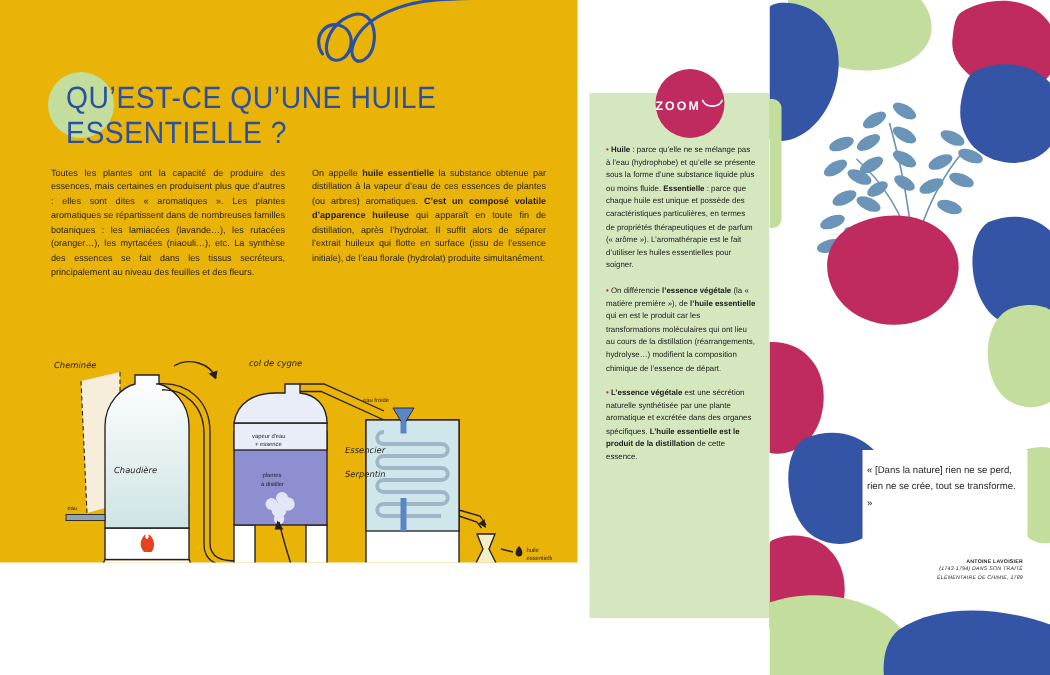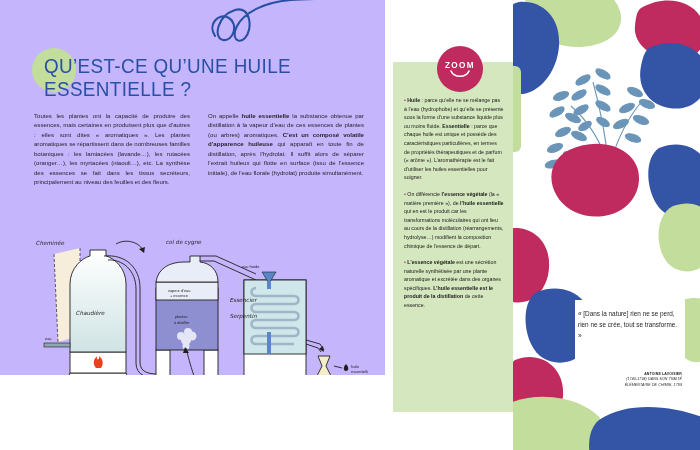--- a/index.html
+++ b/index.html
@@ -5,21 +5,21 @@
   html,body{margin:0;padding:0;}
   body{
     width:700px;height:450px;overflow:hidden;
     background:#ffffff;
     font-family:"Liberation Sans", sans-serif;
     position:relative;
   }
   .page{position:absolute;inset:0;}
 
   
-  .left-page{position:absolute;left:0;top:0;width:385px;height:375px;background:#c4b5fd;overflow:hidden;}
+  .left-page{position:absolute;left:0;top:0;width:385px;height:375px;background:#eab308;overflow:hidden;}
 
   .squiggle{position:absolute;left:205px;top:-6px;width:145px;height:62px;}
 
   .title-blob{
     position:absolute;left:32px;top:48px;width:44px;height:44px;border-radius:50%;
     background:#c3dd9c;
   }
   .title{
     position:absolute;left:44px;top:54px;width:330px;
     color:#2a50a4;
@@ -43,21 +43,21 @@
   .folio{position:absolute;left:36px;top:421px;font-size:7px;color:#231f20;font-weight:700;}
 
   
   .green-panel{
     position:absolute;left:393px;top:62px;width:120px;height:350px;
     background:#d5e7be;
   }
   .zoom-badge{
     position:absolute;left:437px;top:46px;width:46px;height:46px;border-radius:50%;
     background:#bf2a5f;color:#fff;
-    display:flex;align-items:center;justify-content:center;flex-direction:column;
+    display:flex;align-items:center;justify-content:center;
   }
   .zoom-badge .zt{font-size:8.2px;letter-spacing:1.4px;font-weight:700;margin-top:2px;}
   .panel-body{
     position:absolute;left:404px;top:96px;width:100px;
     color:#1b1b1b;font-size:5.25px;line-height:8.6px;
   }
   .panel-body p{margin:0 0 8px 0;}
   .panel-body b{font-weight:700;}
   .bullet{color:#bf2a5f;font-weight:700;}
 

